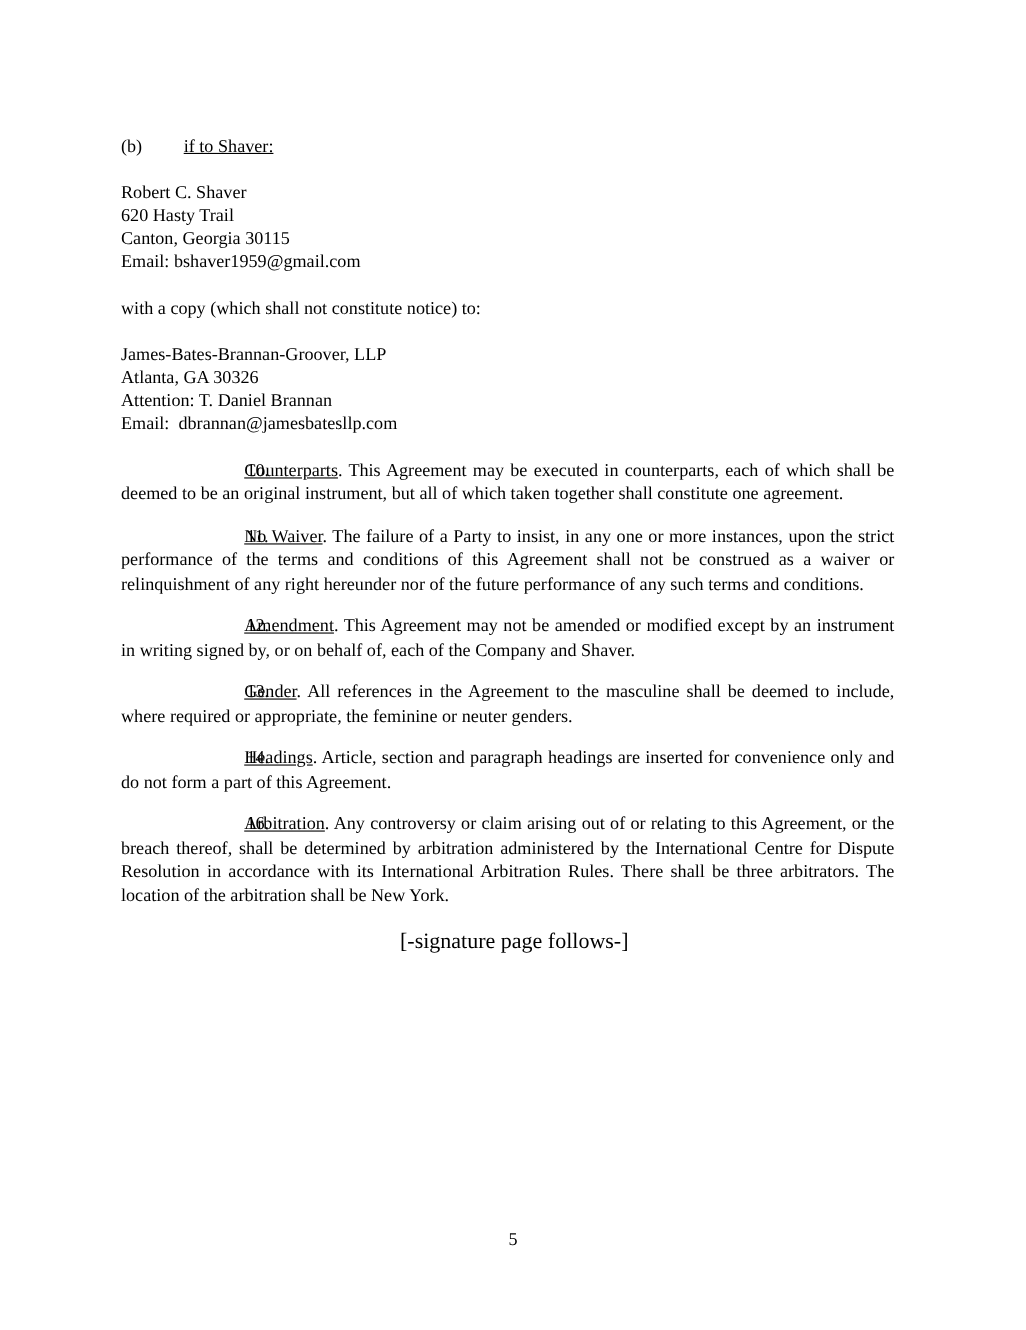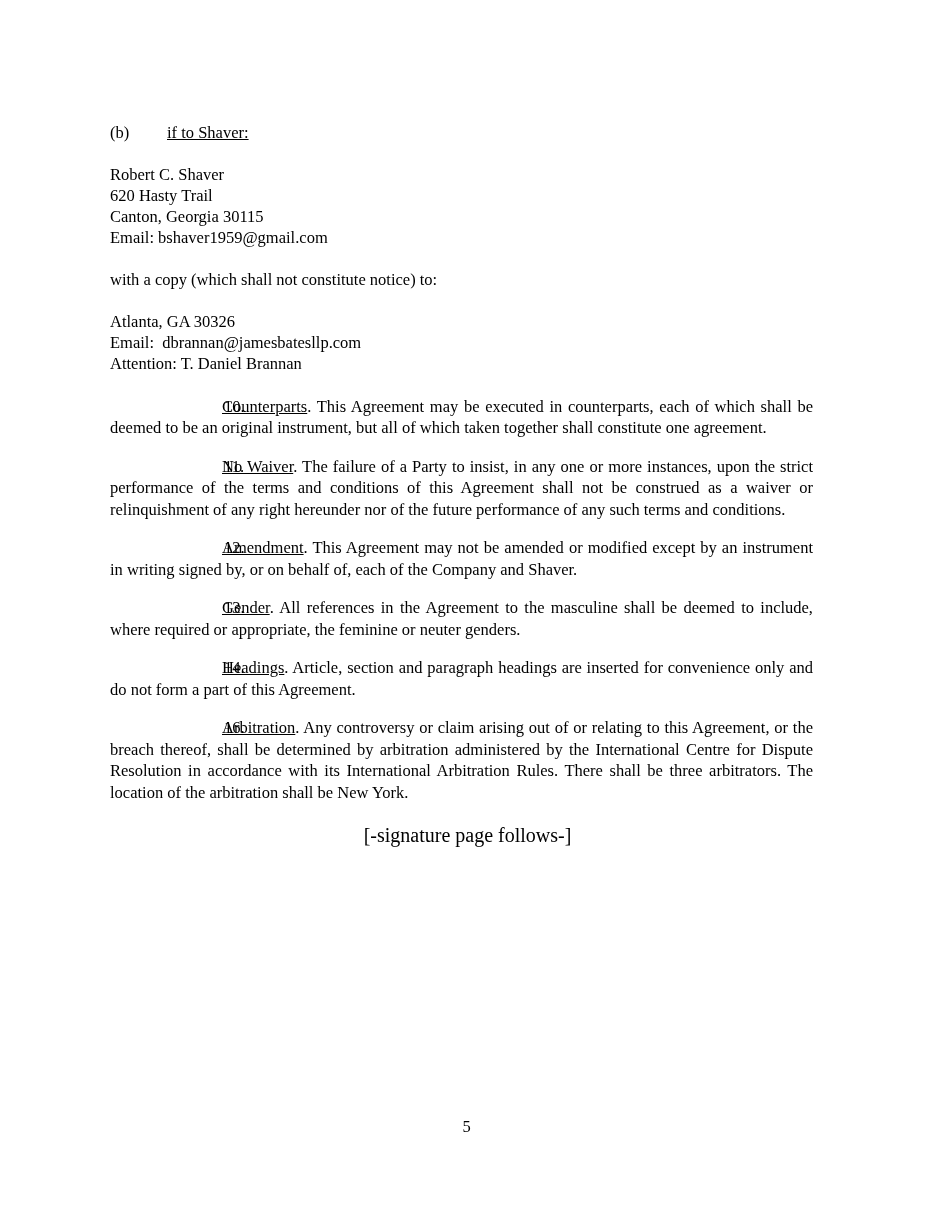--- a/index.html
+++ b/index.html
@@ -92,23 +92,24 @@
       </div>
 
       <div class="addr-block">
         <div>Robert C. Shaver</div>
         <div>620 Hasty Trail</div>
         <div>Canton, Georgia 30115</div>
         <div>Email: bshaver1959@gmail.com</div>
         <div class="addr-gap"></div>
         <div>with a copy (which shall not constitute notice) to:</div>
         <div class="addr-gap"></div>
+        <div>James-Bates-Brannan-Groover, LLP</div>
         <div>Atlanta, GA 30326</div>
+        <div>Attention: T. Daniel Brannan</div>
         <div>Email:  dbrannan@jamesbatesllp.com</div>
-        <div>Attention: T. Daniel Brannan</div>
       </div>
     </div>
 
     <div style="height:18px"></div>
 
     <p class="body">
       <span class="num">10.</span><span class="uline">Counterparts</span><span>.  This Agreement may be executed in counterparts, each of which shall be deemed to be an original instrument, but all of which taken together shall constitute one agreement.</span>
     </p>
 
     <p class="body">

